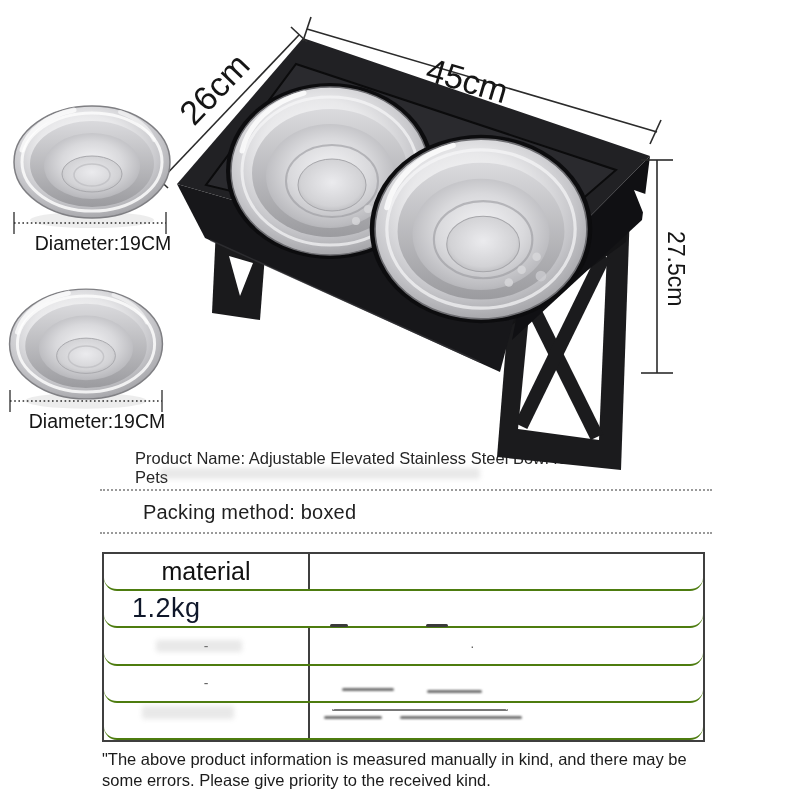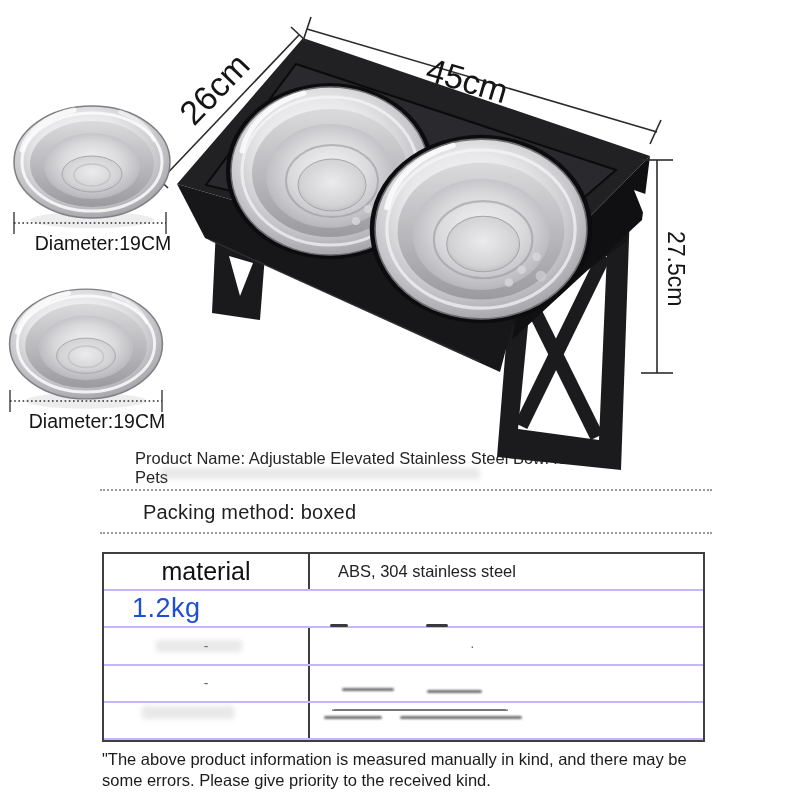--- a/index.html
+++ b/index.html
@@ -10,28 +10,28 @@
   .dimtext{font-family:"Liberation Sans",sans-serif;fill:#151515;}
   
   .txt{position:absolute;z-index:1;}
   #product-name{left:135px;top:449px;width:448px;font-size:16.5px;line-height:19px;color:#262626;}
   #packing{left:135px;top:501px;font-size:20px;font-weight:400;color:#1f1f1f;letter-spacing:.2px;margin-left:8px;}
   .dotline{position:absolute;left:100px;width:612px;height:0;border-top:2px dotted #9a9a9a;z-index:1;}
   #dot1{top:489px;} #dot2{top:532px;}
   
   #spec{position:absolute;left:102px;top:552px;width:603px;height:190px;
         border:2px solid #3f3f3f;box-sizing:border-box;display:flex;flex-direction:column;z-index:1;}
-  .srow{flex:1;display:flex;border-bottom:2px solid #c4b5fd;min-height:0;}
+  .srow{flex:1;display:flex;border-bottom:2px solid #4d7c0f;min-height:0;border-radius:13px;}
   .srow:last-child{border-bottom:none;}
   .scell-l{width:206px;border-right:2px solid #3f3f3f;display:flex;align-items:center;justify-content:center;box-sizing:border-box;}
   .scell-r{flex:1;display:flex;align-items:center;padding-left:28px;box-sizing:border-box;}
   .r1 .scell-l{font-size:25px;color:#111;}
   .r1 .scell-r{font-size:16.5px;color:#222;}
   .r2 .scell-l{font-size:17.5px;color:#222;}
-  .r2 .scell-r{font-size:27px;font-weight:500;color:#1d4ed8;letter-spacing:.5px;}
+  .r2 .scell-r{font-size:27px;font-weight:500;color:#0f172a;letter-spacing:.5px;}
   .rblur .scell-l,.rblur .scell-r{font-size:14px;color:#666;filter:blur(.6px);}
   .r3 .scell-r{padding-left:160px;}
   
   .smudge{position:absolute;background:#6f6f6f;filter:blur(1.1px);border-radius:2px;z-index:2;}
   .smudge.dark{background:#3a3a3a;filter:blur(.4px);}
   .smudge.faint{background:#9a9a9a;opacity:.22;filter:blur(2.5px);}
   .smudge.dashes{background:none;border-top:2px dashed #777;filter:blur(.5px);}
   #footnote{left:102px;top:749px;width:614px;font-size:16.5px;line-height:20.5px;color:#1b1b1b;}
 </style>
 </head>
@@ -163,21 +163,20 @@
   </svg>
 
   <div id="product-name" class="txt">Product Name: Adjustable Elevated Stainless Steel Bowl for Pets</div>
   <div id="dot1" class="dotline"></div>
   <div id="packing" class="txt">Packing method: boxed</div>
   <div id="dot2" class="dotline"></div>
 
   <div id="spec">
     <div class="srow r1">
       <div class="scell-l">material</div>
-      <div class="scell-r">ABS, 304 stainless steel</div>
     </div>
     <div class="srow r2">
       <div class="scell-r">1.2kg</div>
     </div>
     <div class="srow rblur r3">
       <div class="scell-l">-</div>
       <div class="scell-r">·</div>
     </div>
     <div class="srow rblur">
       <div class="scell-l">-</div>

